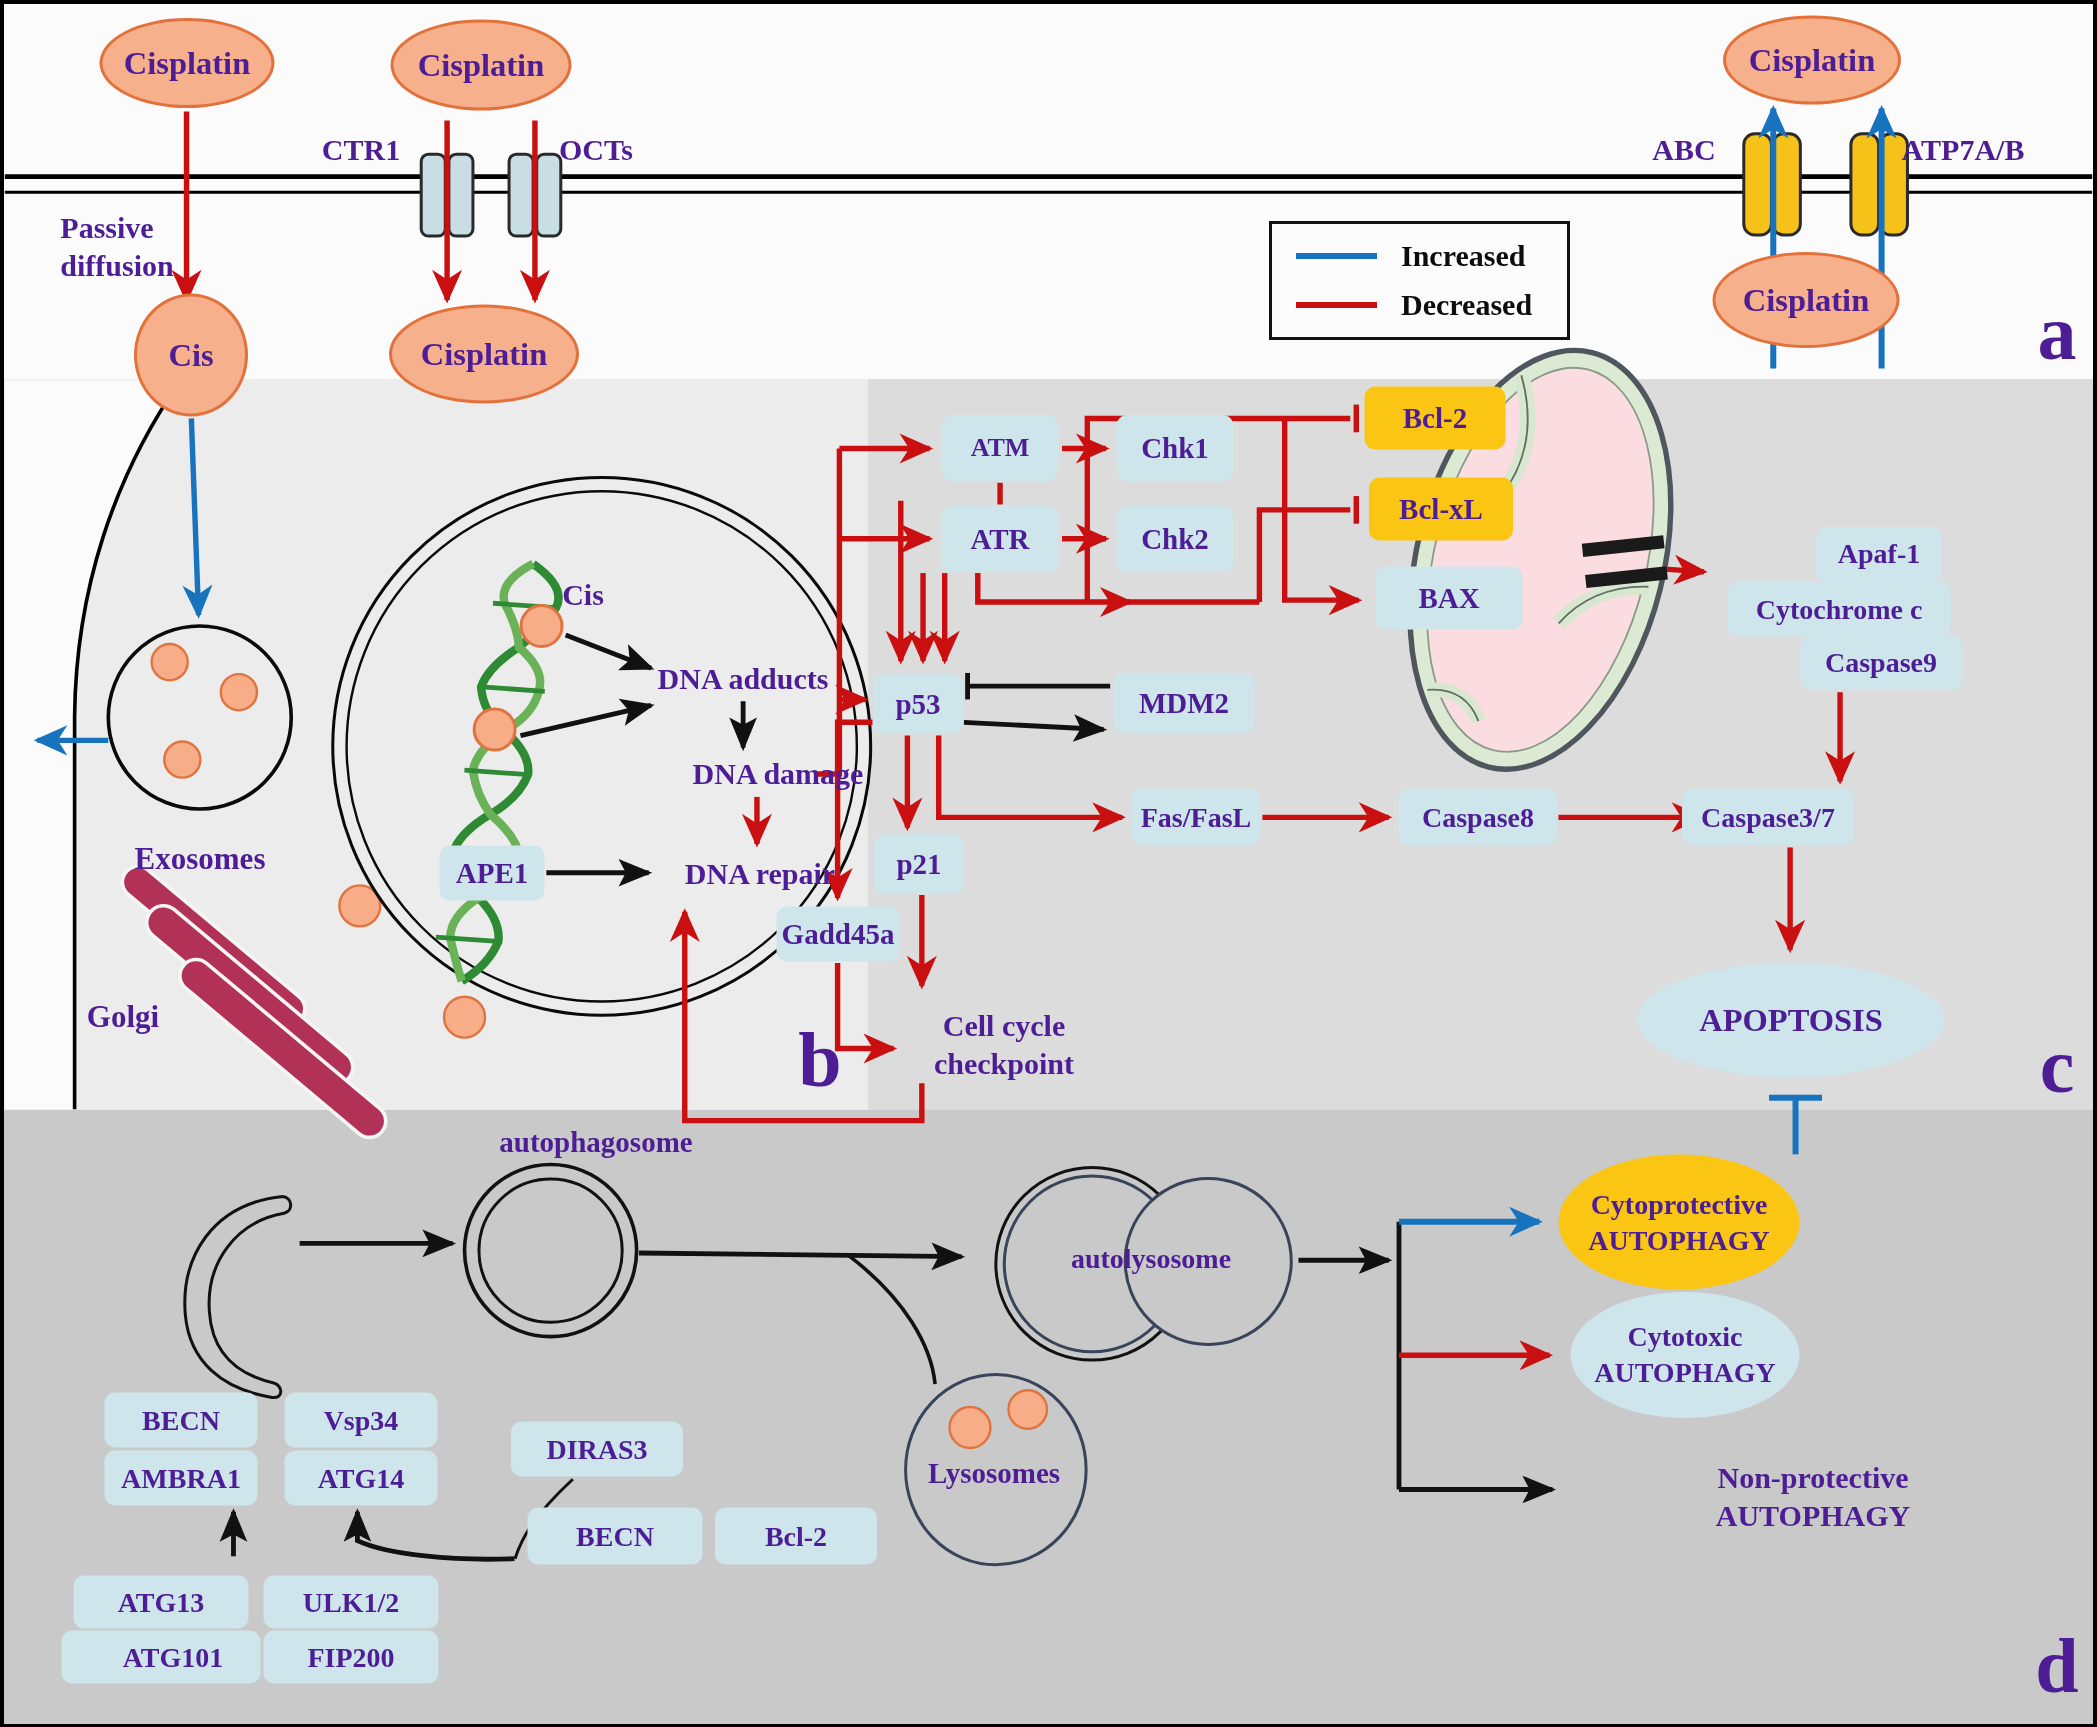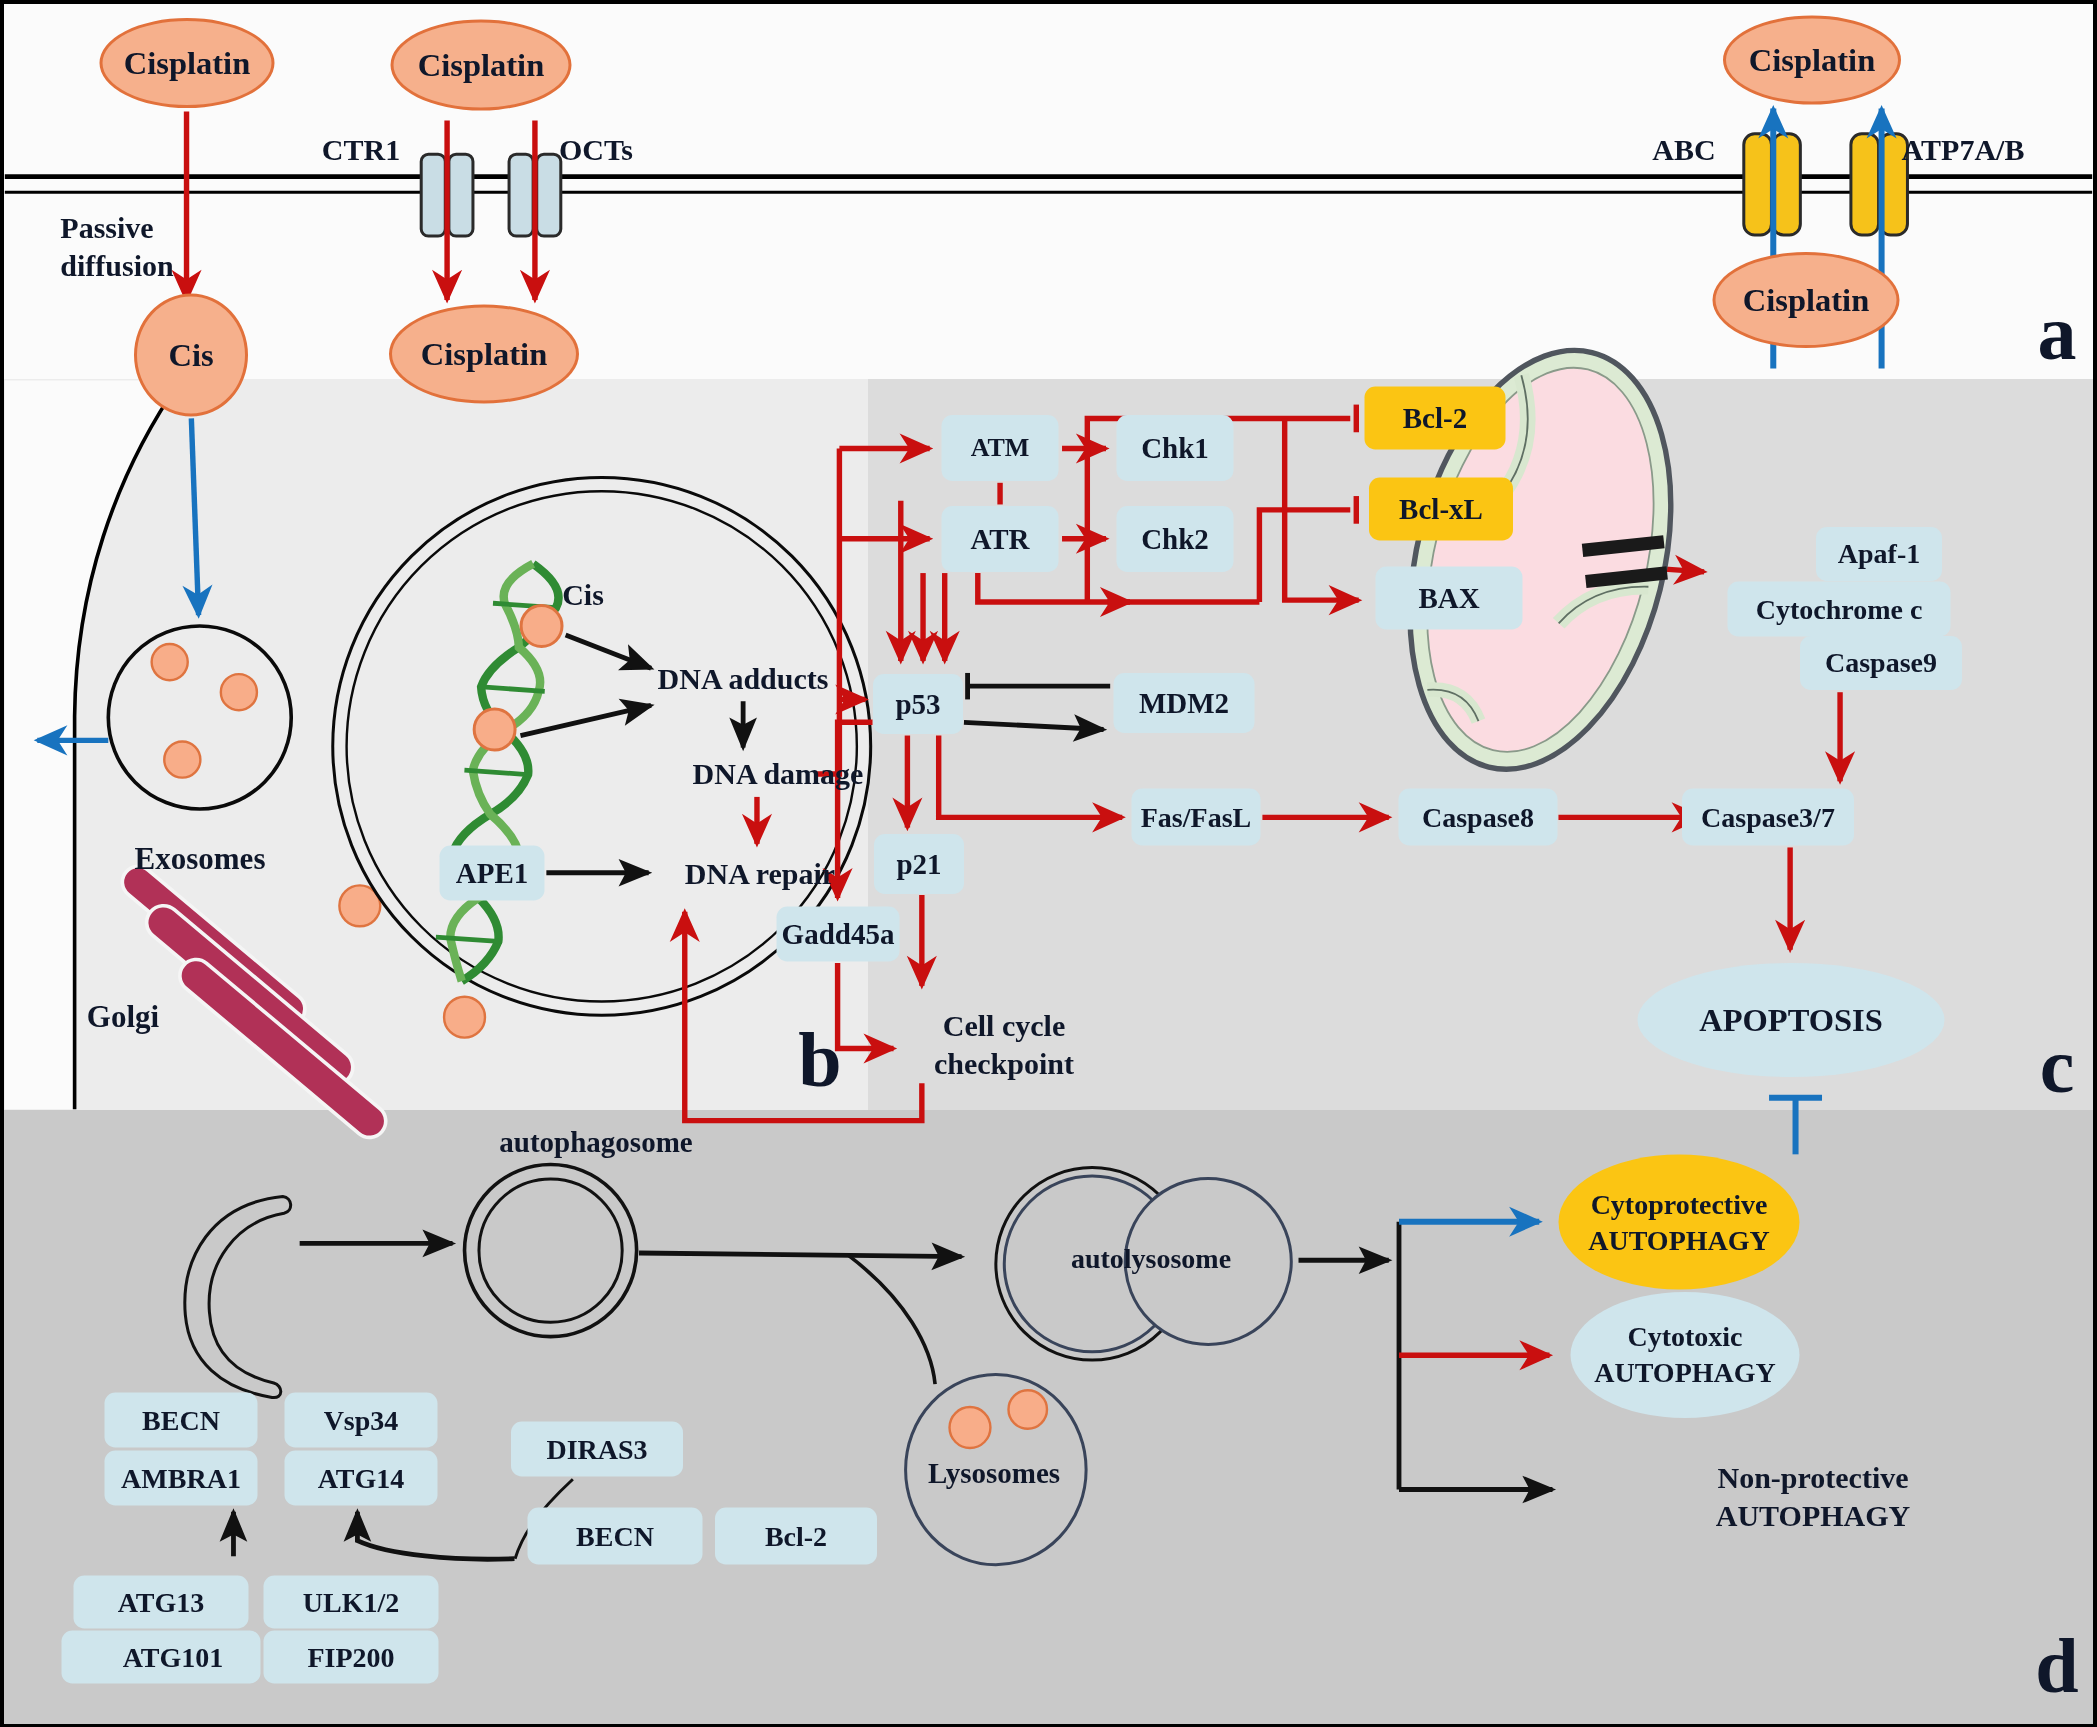--- a/index.html
+++ b/index.html
@@ -1,20 +1,20 @@
 <!DOCTYPE html>
 <html style="font-size:9.6px"><head>
 <meta charset="utf-8">
 <style>
   html,body{margin:0;padding:0;background:#ffffff;}
   #fig{position:relative;width:2097px;height:1728px;background:#fbfbfb;overflow:hidden;
        font-family:"Liberation Serif",serif;}
   .panel{position:absolute;z-index:0;}
   #svgL{position:absolute;left:0;top:0;z-index:2;}
-  .t{position:absolute;transform:translate(-50%,-50%);font-weight:bold;color:#0f172a;
+  .t{position:absolute;transform:translate(-50%,-50%);font-weight:bold;color:#4c1d95;
      white-space:nowrap;z-index:5;text-align:center;}
   .bx{display:flex;align-items:center;justify-content:center;background:#cfe5ec;border-radius:10.8px;}
   .gold{background:#fbc513;border-radius:10.8px;}
   .ell{border-radius:50%;background:#f6b08c;border:3.6px solid #e2713b;box-sizing:border-box;}
   .bell{border-radius:50%;background:#cfe5ec;}
   .gell{border-radius:50%;background:#fbc513;}
   .two{display:flex;flex-direction:column;align-items:center;justify-content:center;line-height:1.28;}
   .pl{font-size:78px;}
   #frame{position:absolute;left:0;top:0;right:0;bottom:0;border:4.8px solid #000;z-index:40;pointer-events:none;}
   #legend{position:absolute;left:1269px;top:221px;width:301px;height:119px;border:3.6px solid #111;
@@ -236,20 +236,30 @@
 
   <div class="t two" style="left:117px;top:247px;font-size:30px;align-items:flex-start;">
     <span>Passive</span>
     <span>diffusion</span>
   </div>
   <div class="t" style="left:361px;top:150px;font-size:30px;">CTR1</div>
   <div class="t" style="left:596px;top:150px;font-size:30px;">OCTs</div>
   <div class="t" style="left:1684px;top:150px;font-size:30px;">ABC</div>
   <div class="t" style="left:1963px;top:150px;font-size:30px;">ATP7A/B</div>
 
+  <div id="legend">
+    <div class="lrow">
+      <span class="lline" style="background:#1873bf;"></span>
+      <span class="ltxt">Increased</span>
+    </div>
+    <div class="lrow">
+      <span class="lline" style="background:#c90f0f;"></span>
+      <span class="ltxt">Decreased</span>
+    </div>
+  </div>
   <div class="t pl" style="left:2057px;top:333px;">a</div>
 
   <div class="t" style="left:200px;top:859px;font-size:31px;">Exosomes</div>
   <div class="t" style="left:123px;top:1017px;font-size:31px;">Golgi</div>
   <div class="t" style="left:583px;top:595px;font-size:30px;">Cis</div>
   <div class="t" style="left:743px;top:679px;font-size:30px;">DNA adducts</div>
   <div class="t" style="left:778px;top:774px;font-size:30px;">DNA damage</div>
   <div class="t" style="left:760px;top:874px;font-size:30px;">DNA repair</div>
   <div class="t bx" style="left:492px;top:873px;width:105px;height:55px;font-size:29px;">
       <span>APE1</span>

